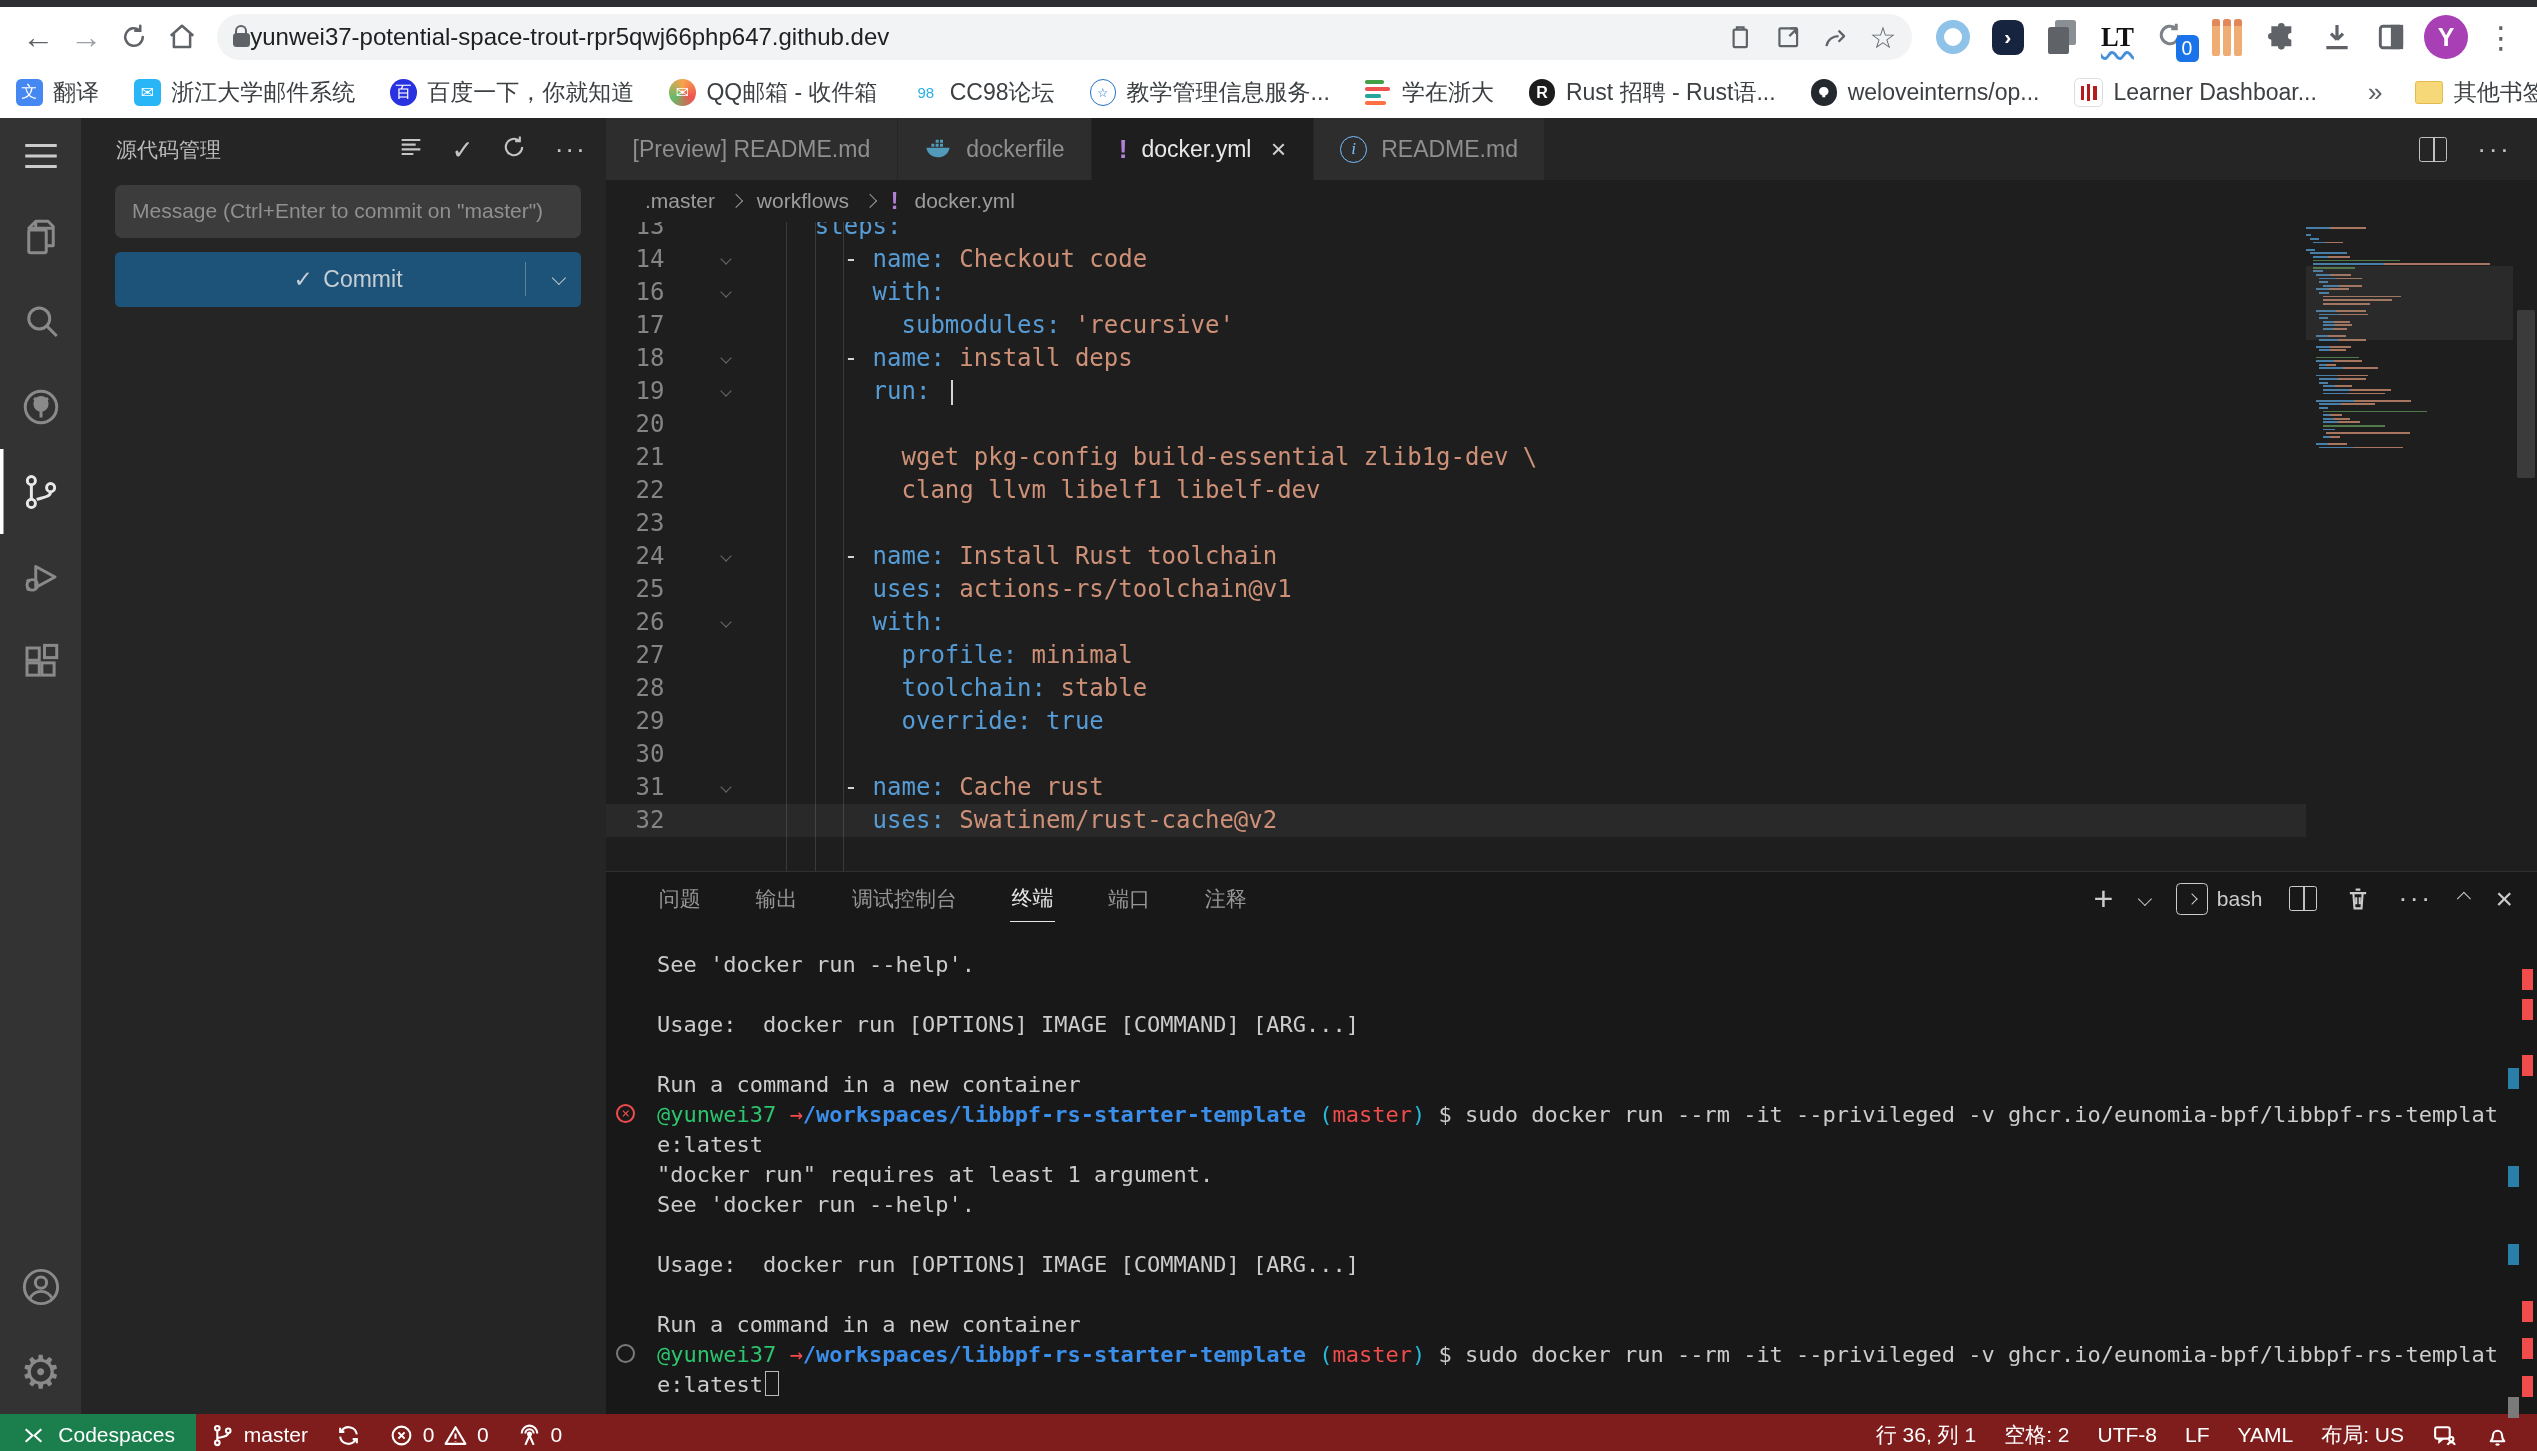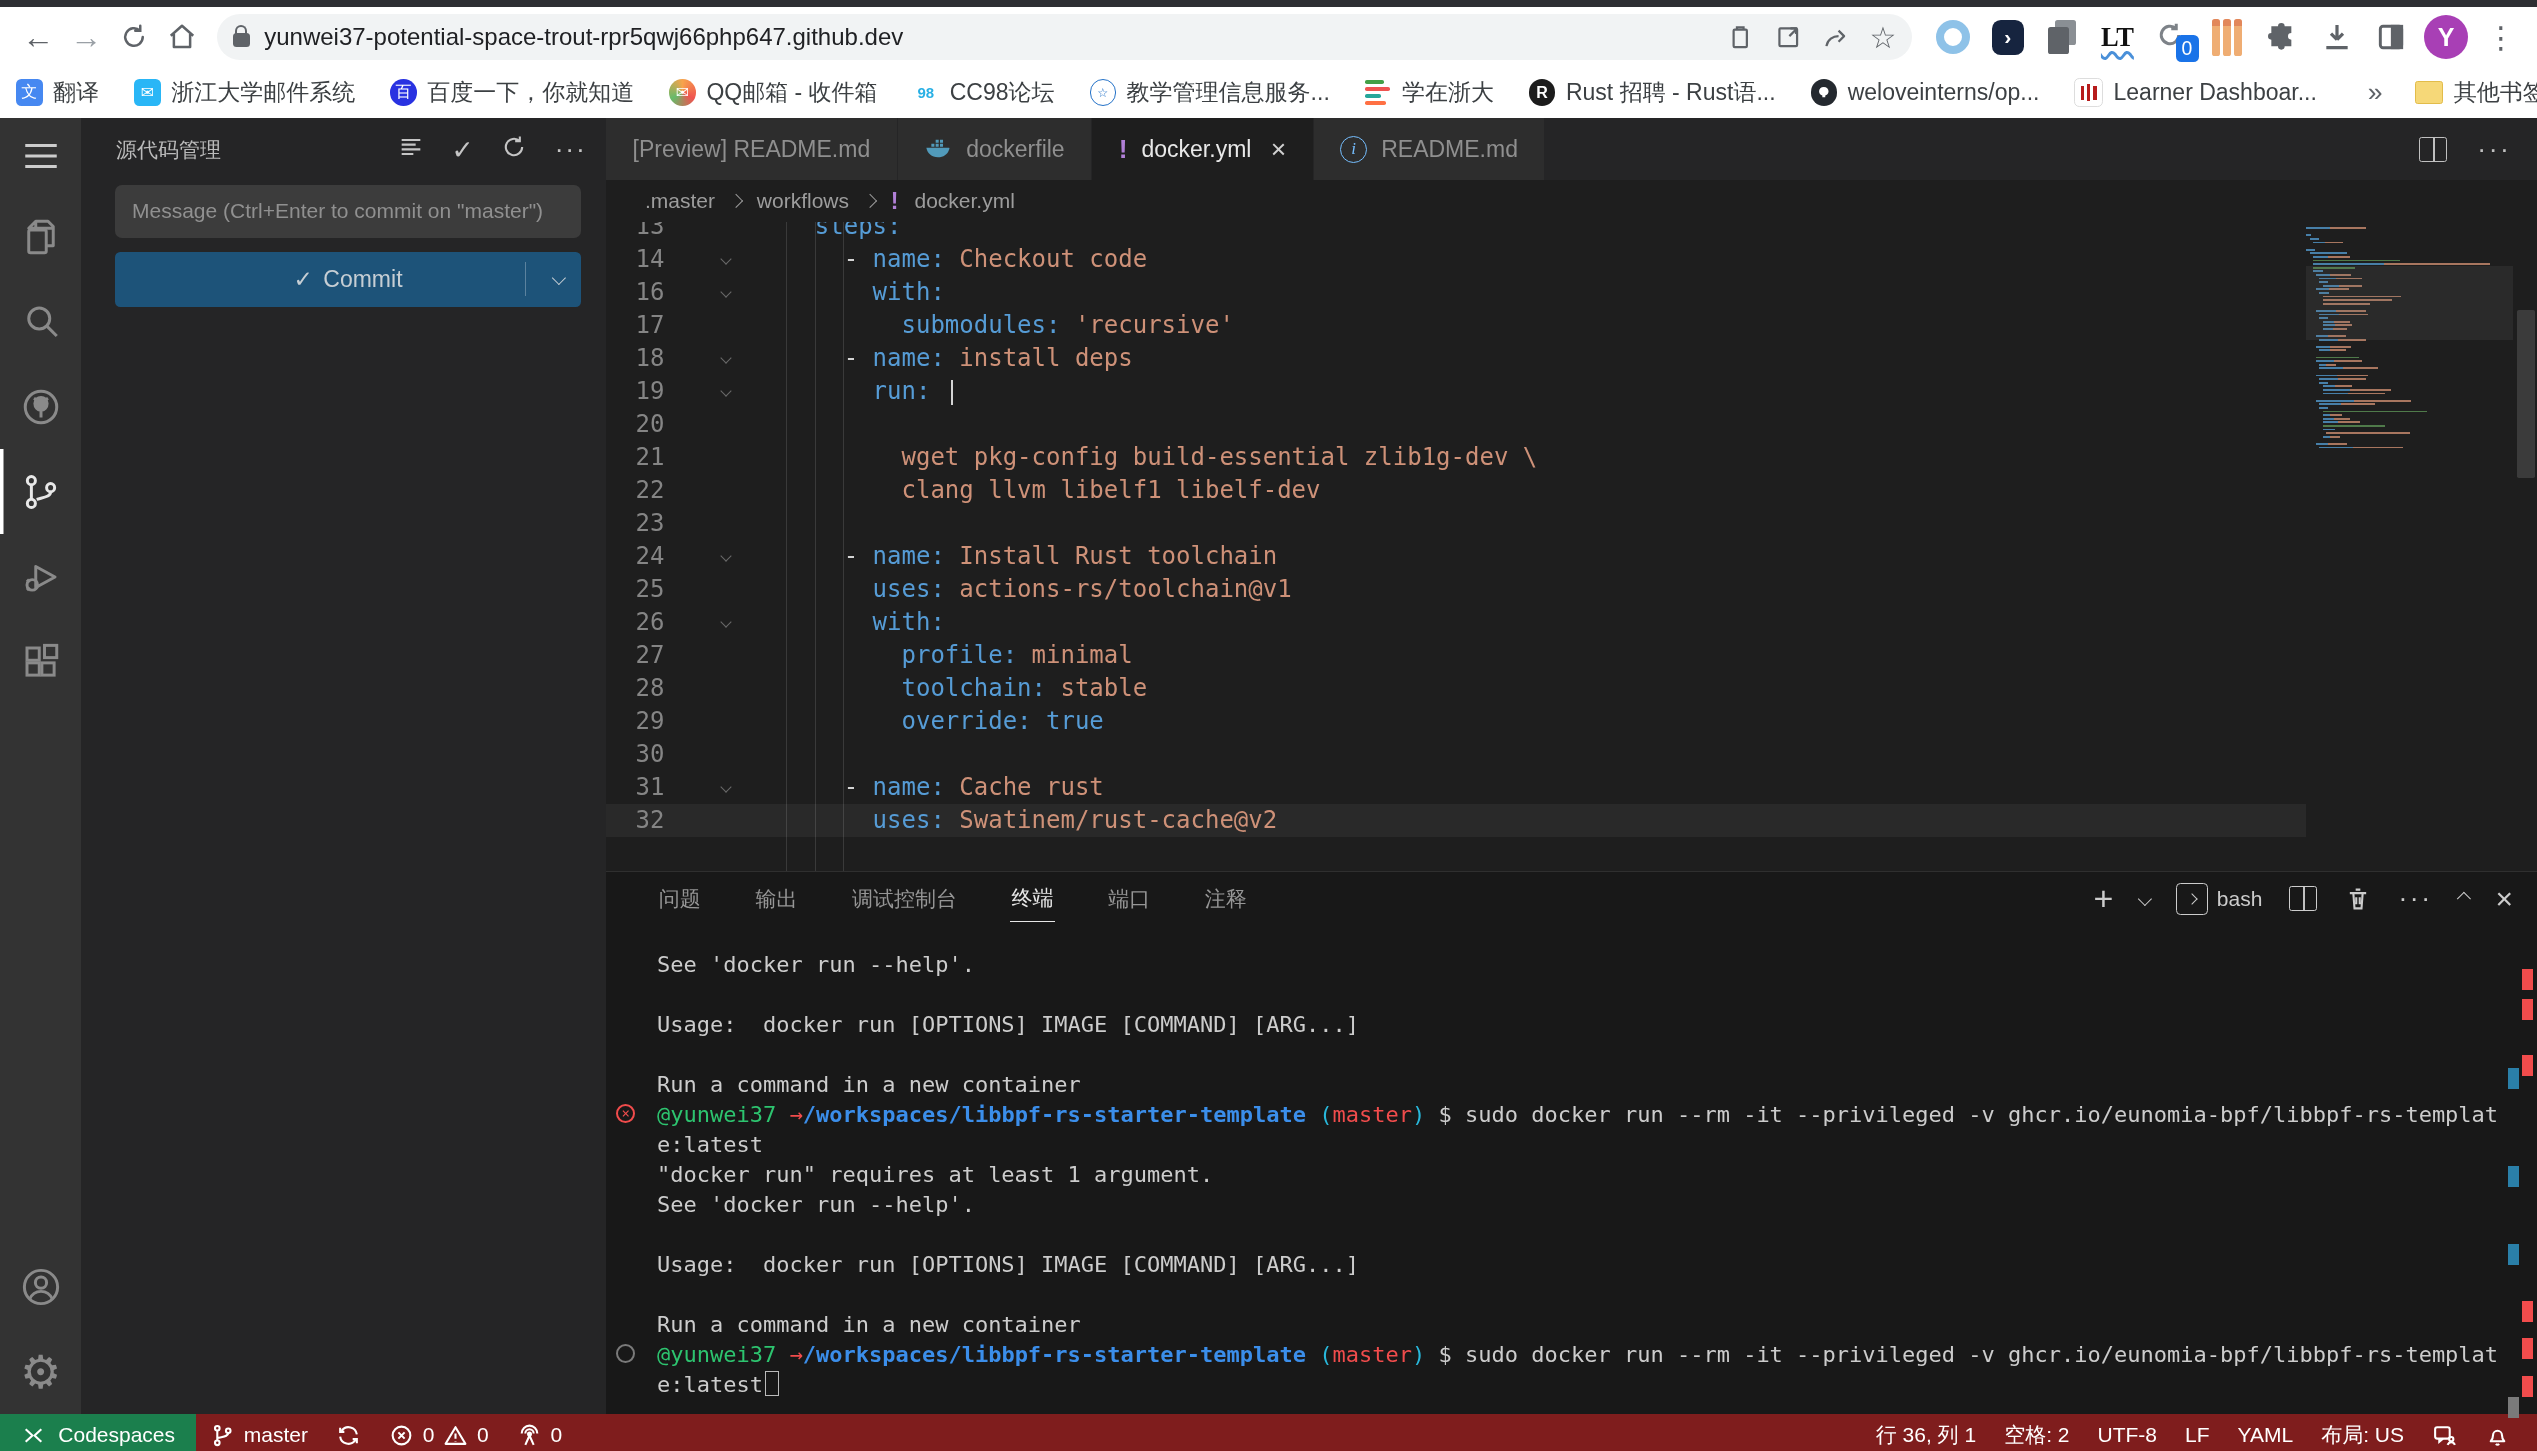--- a/index.html
+++ b/index.html
@@ -10,21 +10,21 @@
   .toolbar{height:60px;background:#ffffff;display:flex;align-items:center;padding:0 14px}
   .nav-btn{width:48px;height:48px;border-radius:50%;display:flex;align-items:center;justify-content:center;
            font-size:32px;color:#5f6368;flex:none;cursor:pointer}
   .nav-btn.dim{color:#9aa0a6}
   .nav-btn svg{width:30px;height:30px;stroke:#5f6368;fill:none;stroke-width:2}
   .addr{flex:1;height:46px;background:#f1f3f4;border-radius:23px;display:flex;align-items:center;
         padding:0 16px;margin:0 10.6px;min-width:0}
   .lock{width:17.6px;height:14px;border-radius:3.5px;background:#5f6368;position:relative;margin-top:5.3px;flex:none}
   .lock:before{content:"";position:absolute;top:-8px;left:2.6px;width:12.3px;height:10.6px;border:2.6px solid #5f6368;
         border-bottom:none;border-radius:7px 7px 0 0;box-sizing:border-box}
-  .url{font-size:24px;color:#202124;margin-left:14px;flex:1;white-space:nowrap;overflow:hidden}
+  .url{font-size:24px;color:#202124;flex:1;white-space:nowrap;overflow:hidden}
   .addr-ico{margin-left:21px;color:#5f6368;flex:none;display:flex;align-items:center}
   .addr-ico svg{width:26.5px;height:26.5px;stroke:#5f6368;fill:none;stroke-width:2}
   .star{font-size:30px;color:#5f6368}
   .ext-row{display:flex;align-items:center;gap:8.8px;margin-left:7px}
   .ext{width:46px;height:46px;display:flex;align-items:center;justify-content:center;position:relative;flex:none;cursor:pointer}
   .ring{width:34px;height:34px;border:8.8px solid #8ec2e8;border-radius:50%;box-sizing:border-box}
   .navyhex{width:32px;height:35px;background:#16243f;border-radius:8.8px;color:#fff;font-size:21px;font-weight:bold;
            display:flex;align-items:center;justify-content:center}
   .copyico{position:relative;width:30px;height:34px}
   .copyico i{position:absolute;display:block;border-radius:2.6px}
@@ -247,21 +247,21 @@
       </span>
       <span class="bookmark">
         <span class="bm-ico" style="background:#2932e1;border-radius:50%">百</span>
         <span>百度一下，你就知道</span>
       </span>
       <span class="bookmark">
         <span class="bm-ico" style="background:conic-gradient(#f7a34c,#ef5350,#66bb6a,#f7a34c);border-radius:50%">✉</span>
         <span>QQ邮箱 - 收件箱</span>
       </span>
       <span class="bookmark">
-        <span class="bm-ico" style="background:#fff;color:#29b0e5;font-weight:bold;font-size:15px">98</span>
+        <span class="bm-ico" style="background:#fff;color:#29b0e5;font-weight:normal;font-size:15px">98</span>
         <span>CC98论坛</span>
       </span>
       <span class="bookmark">
         <span class="bm-ico" style="background:#fff;border:1.8px solid #2472c8;border-radius:50%;color:#2472c8;font-size:12.3px;box-sizing:border-box">☆</span>
         <span>教学管理信息服务...</span>
       </span>
       <span class="bookmark">
         <span class="bm-bars">
           <i style="background:#43a047;width:19.4px"></i>
           <i style="background:#ef5350;width:25px"></i>

